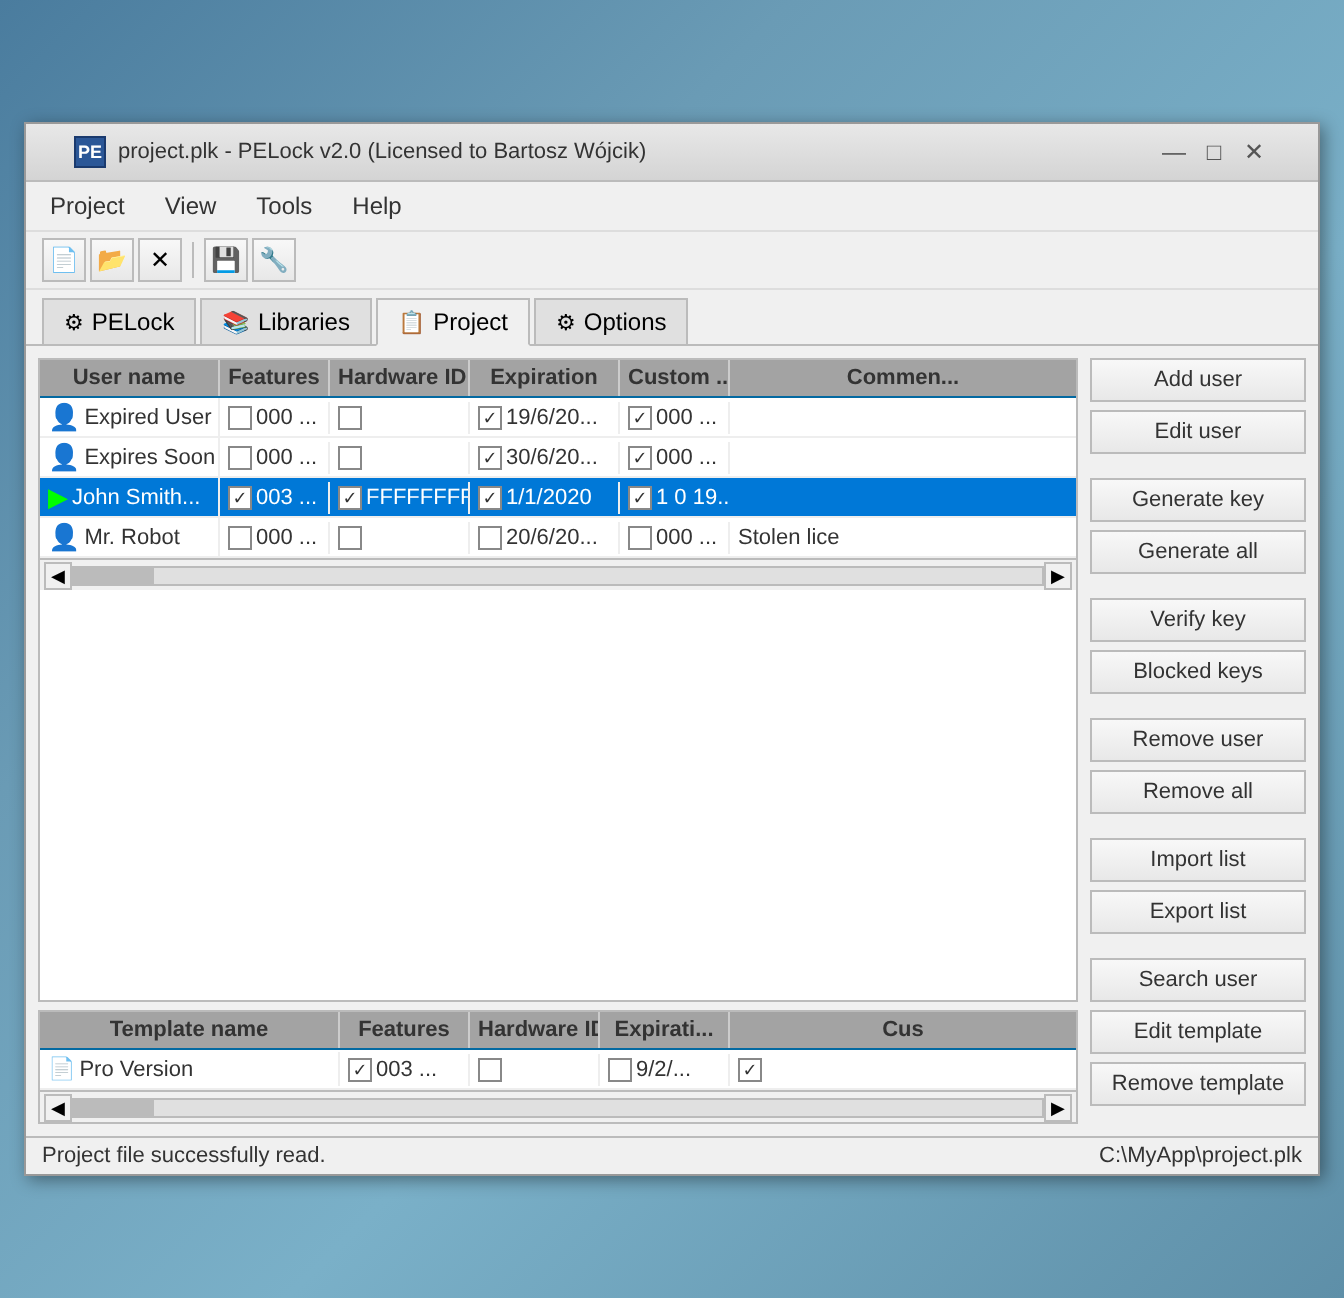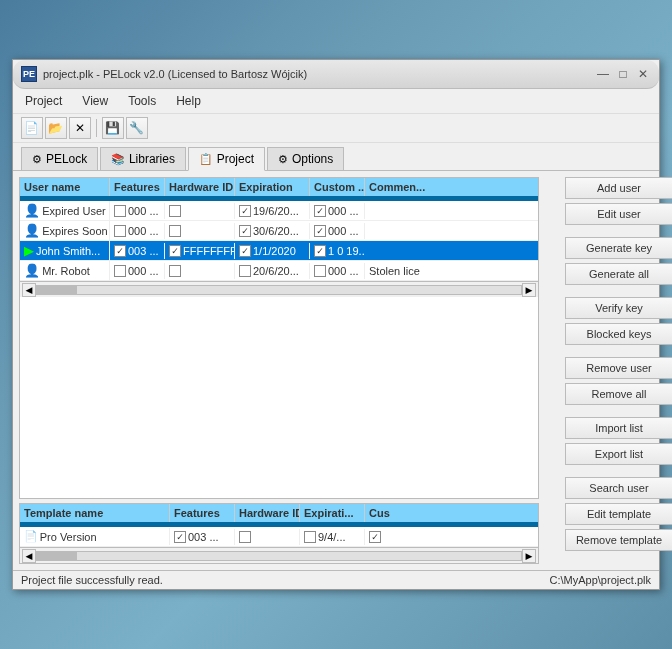--- a/index.html
+++ b/index.html
@@ -15,26 +15,25 @@
       overflow: hidden;
     }
     .window {
       width: 648px;
       background: #f0f0f0;
       border: 1px solid #999;
       box-shadow: 2px 2px 8px rgba(0,0,0,0.4);
     }
     .title-bar {
       background: linear-gradient(to bottom, #e8e8e8, #d4d4d4);
-      padding: 6px 8px;
+      padding: 6px 24px;
       display: flex;
       align-items: flex-end;
       justify-content: space-between;
       border-bottom: 1px solid #bbb;
-      border-radius: 12px;
     }
     .title-bar-left {
       display: flex;
       align-items: center;
       gap: 6px;
     }
     .title-bar-icon {
       width: 16px;
       height: 16px;
       background: #2b5797;
@@ -143,22 +142,23 @@
       gap: 6px;
     }
     .table-container {
       flex: 1;
       border: 1px solid #bbb;
       background: white;
       overflow: hidden;
     }
     .table-header {
       display: flex;
-      background: #7dd3fc;
-      border-bottom: 5px solid #0369a1;
+      background: #a3a3a3;
+      border-bottom: 1px solid #0369a1;
+      text-align: center;
     }
     .th {
       padding: 3px 4px;
       font-size: 11px;
       font-weight: bold;
       color: #333;
       border-right: 1px solid #ccc;
       cursor: pointer;
       white-space: nowrap;
       overflow: hidden;
@@ -246,21 +246,20 @@
     }
     .right-btn {
       width: 100%;
       padding: 4px 6px;
       border: 1px solid #bbb;
       background: linear-gradient(to bottom, #f8f8f8, #e8e8e8);
       cursor: pointer;
       font-size: 11px;
       text-align: center;
       color: #333;
-      margin-left: 20px;
     }
     .right-btn-gap { height: 4px; }
     .lower-section {
       display: flex;
       gap: 6px;
     }
     .status-bar {
       background: #f0f0f0;
       border-top: 1px solid #bbb;
       padding: 3px 8px;
@@ -490,21 +489,21 @@
             </div>
             <div class="td col-tfeatures">
               <div class="check-box checked"></div>
               <span>003 ...</span>
             </div>
             <div class="td col-thwid">
               <div class="check-box"></div>
             </div>
             <div class="td col-texpiry">
               <div class="check-box"></div>
-              <span>9/4/...</span>
+              <span>9/2/...</span>
             </div>
             <div class="td col-tcustom">
               <div class="check-box checked"></div>
             </div>
           </div>
         </div>
 
         <div class="scrollbar-row">
           <div class="scroll-arrow">◀</div>
           <div class="scrollbar-track">

